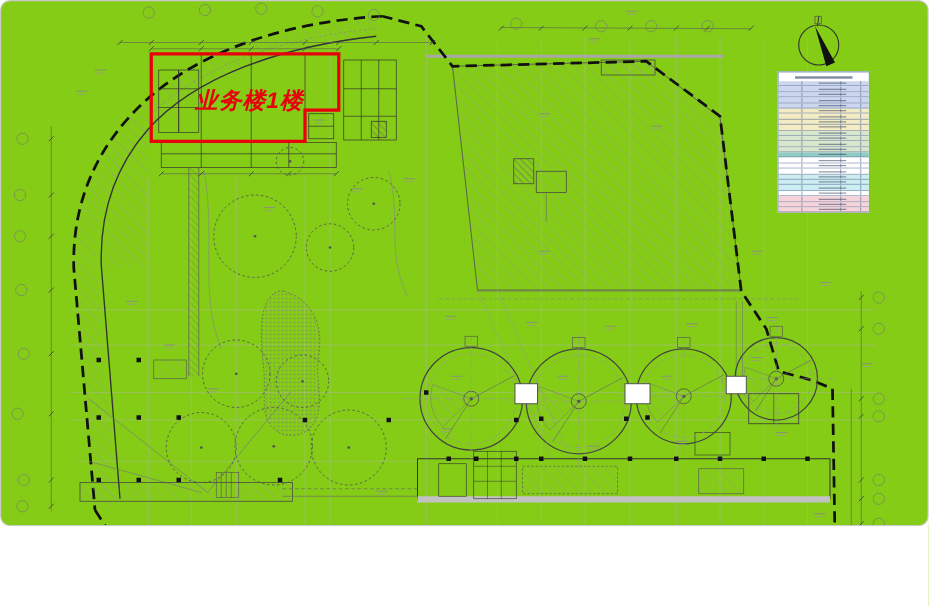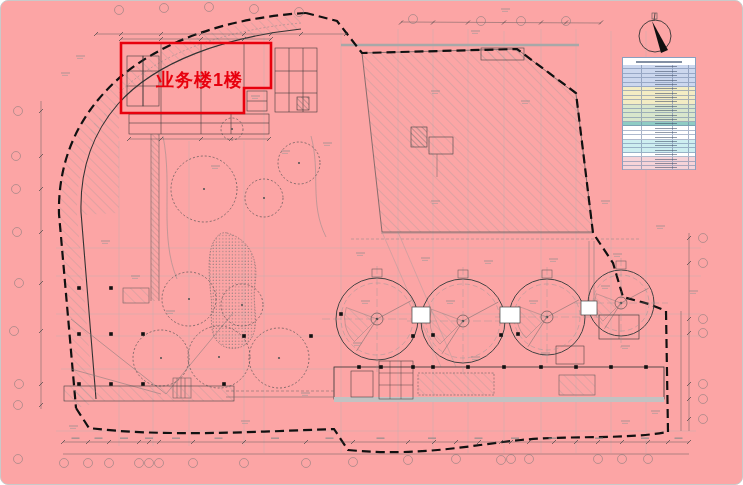--- a/index.html
+++ b/index.html
@@ -1,18 +1,18 @@
 <!DOCTYPE html>
 <html><head>
 <meta charset="utf-8">
 <style>
   html,body{margin:0;padding:0;background:#fff;}
   body{font-family:"Liberation Sans", sans-serif;}
-  .canvas{position:relative;width:743px;height:485px;background:#fca5a5;overflow:hidden;
-          border:1px solid #c9c9c9;border-radius:8px;box-sizing:border-box;}
+  .canvas{position:relative;width:743px;height:421px;background:#84cc16;overflow:hidden;
+          border:1px solid #c9c9c9;border-radius:8px;box-sizing:border-box;font-style:italic;}
   svg{position:absolute;left:0;top:0;}
   text.hl{font-family:"Liberation Sans", sans-serif;font-weight:bold;letter-spacing:1px;}
   
   .stats{position:absolute;left:621px;top:56px;width:74px;height:113px;
          border:0.5px solid #8aa0c0;background:#fff;box-sizing:border-box;font-size:2px;}
   .stats .title{height:7px;position:relative;}
   .stats .title::after{content:"";position:absolute;left:18%;top:3px;width:64%;height:1.5px;background:#5a6b86;opacity:.75;}
   .stats .row{position:relative;border-bottom:0.5px solid rgba(110,130,165,.55);box-sizing:border-box;}
   .stats .row::before{content:"";position:absolute;top:0;bottom:0;left:25%;width:0.5px;background:rgba(110,130,165,.6);}
   .stats .row::after{content:"";position:absolute;top:40%;height:1px;left:45%;width:30%;background:rgba(60,75,100,.55);}

